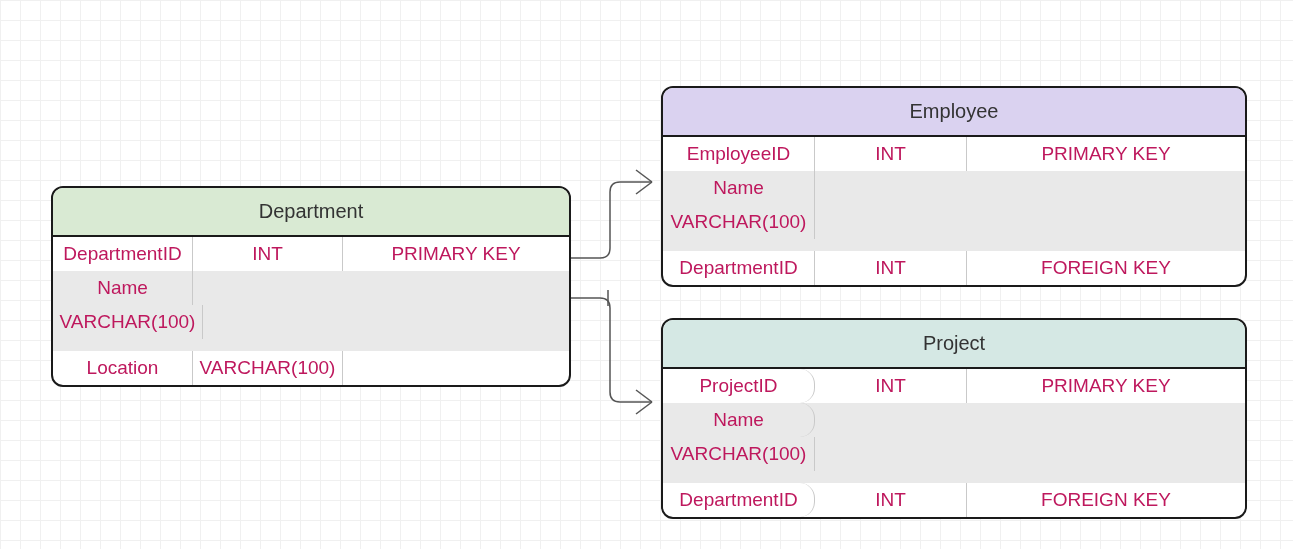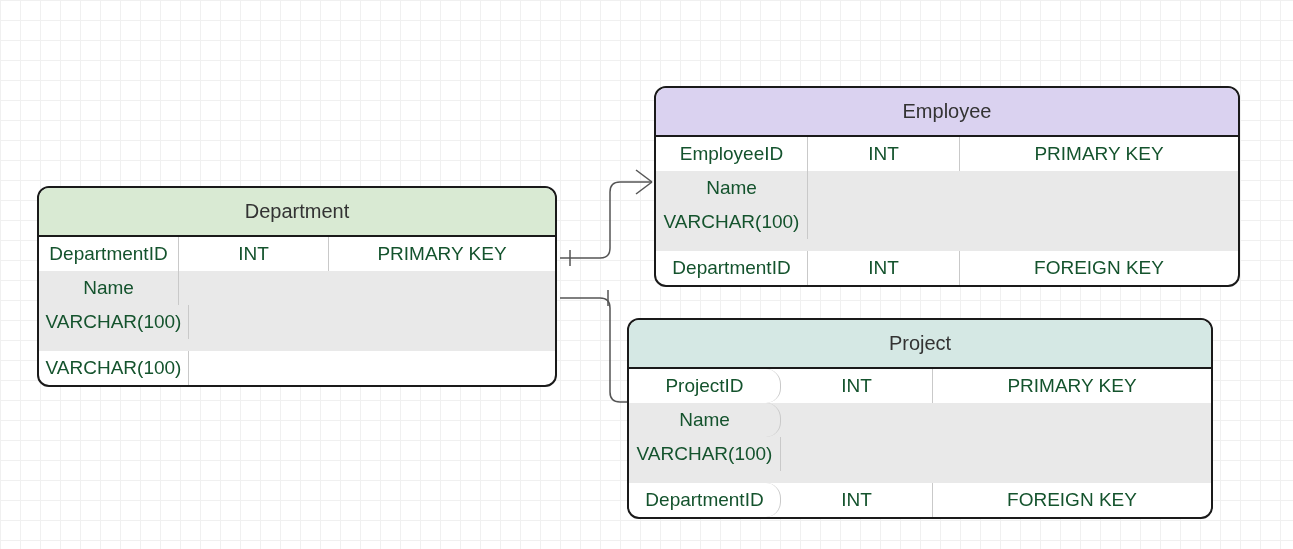--- a/index.html
+++ b/index.html
@@ -24,37 +24,38 @@
     position: absolute;
     inset: 0;
     z-index: 1;
   }
   .entity {
     position: absolute;
     border: 2px solid #1a1a1a;
     border-radius: 12px;
     background: #fff;
     overflow: hidden;
+    margin-left: 7px;
   }
   .entity-header {
     text-align: center;
     font-size: 20px;
     color: #333;
     padding: 12px 0;
     border-bottom: 2px solid #1a1a1a;
   }
   .h-green { background: #d9ead3; }
   .h-purple { background: #dad2f0; }
   .h-teal { background: #d5e8e4; }
   .rows { width: 100%; }
   .row {
     display: flex;
     width: 100%;
     font-size: 19px;
-    color: #14532d;
+    color: #be185d;
   }
   .row.alt { background: #e9e9e9; flex-direction: column; }
   .cell {
     padding: 6px 4px;
     text-align: center;
     border-right: 1px solid #c9c9c9;
     white-space: nowrap;
   }
   .cell:last-child { border-right: none; }
   
@@ -95,34 +96,35 @@
 
     <line x1="652" y1="402" x2="636" y2="390"></line>
     <line x1="652" y1="402" x2="636" y2="414"></line>
 
     <line x1="608" y1="290" x2="608" y2="306"></line>
   </g>
 </svg>
 
 <div class="canvas">
 
-  <div class="entity dept" style="left:37px; top:186px; width:520px;">
+  <div class="entity dept" style="left:44px; top:186px; width:520px;">
     <div class="entity-header h-green">Department</div>
     <div class="rows">
       <div class="row">
         <div class="cell c1">DepartmentID</div>
         <div class="cell c2">INT</div>
         <div class="cell c3">PRIMARY KEY</div>
       </div>
       <div class="row alt">
         <div class="cell c1">Name</div>
         <div class="cell c2">VARCHAR(100)</div>
         <div class="cell c3"></div>
       </div>
       <div class="row">
+        <div class="cell c1">Location</div>
         <div class="cell c2">VARCHAR(100)</div>
         <div class="cell c3"></div>
       </div>
     </div>
   </div>
 
   <div class="entity emp" style="left:654px; top:86px; width:586px;">
     <div class="entity-header h-purple">Employee</div>
     <div class="rows">
       <div class="row">
@@ -136,21 +138,21 @@
         <div class="cell c3"></div>
       </div>
       <div class="row">
         <div class="cell c1">DepartmentID</div>
         <div class="cell c2">INT</div>
         <div class="cell c3">FOREIGN KEY</div>
       </div>
     </div>
   </div>
 
-  <div class="entity proj" style="left:627px; top:318px; width:586px;">
+  <div class="entity proj" style="left:654px; top:318px; width:586px;">
     <div class="entity-header h-teal">Project</div>
     <div class="rows">
       <div class="row">
         <div class="cell c1">ProjectID</div>
         <div class="cell c2">INT</div>
         <div class="cell c3">PRIMARY KEY</div>
       </div>
       <div class="row alt">
         <div class="cell c1">Name</div>
         <div class="cell c2">VARCHAR(100)</div>

